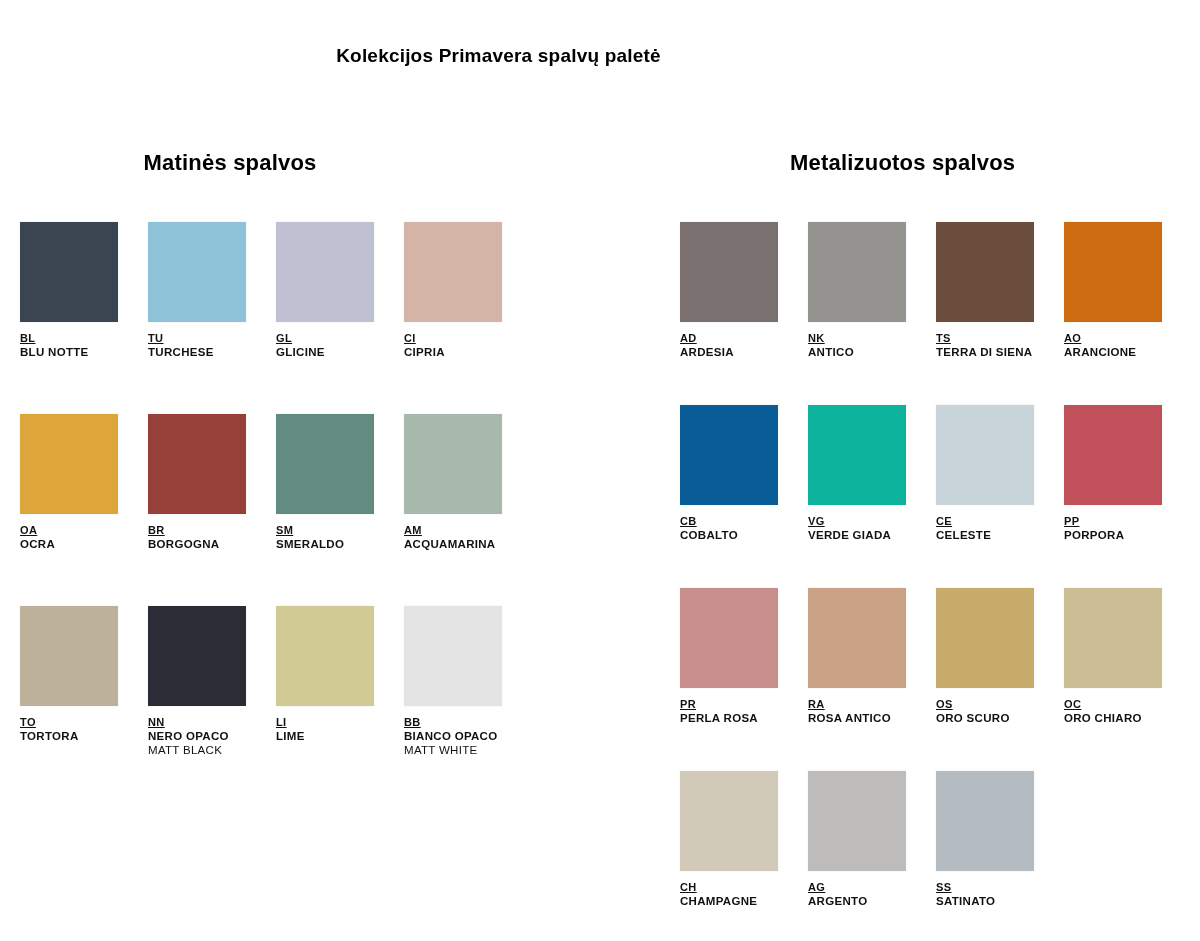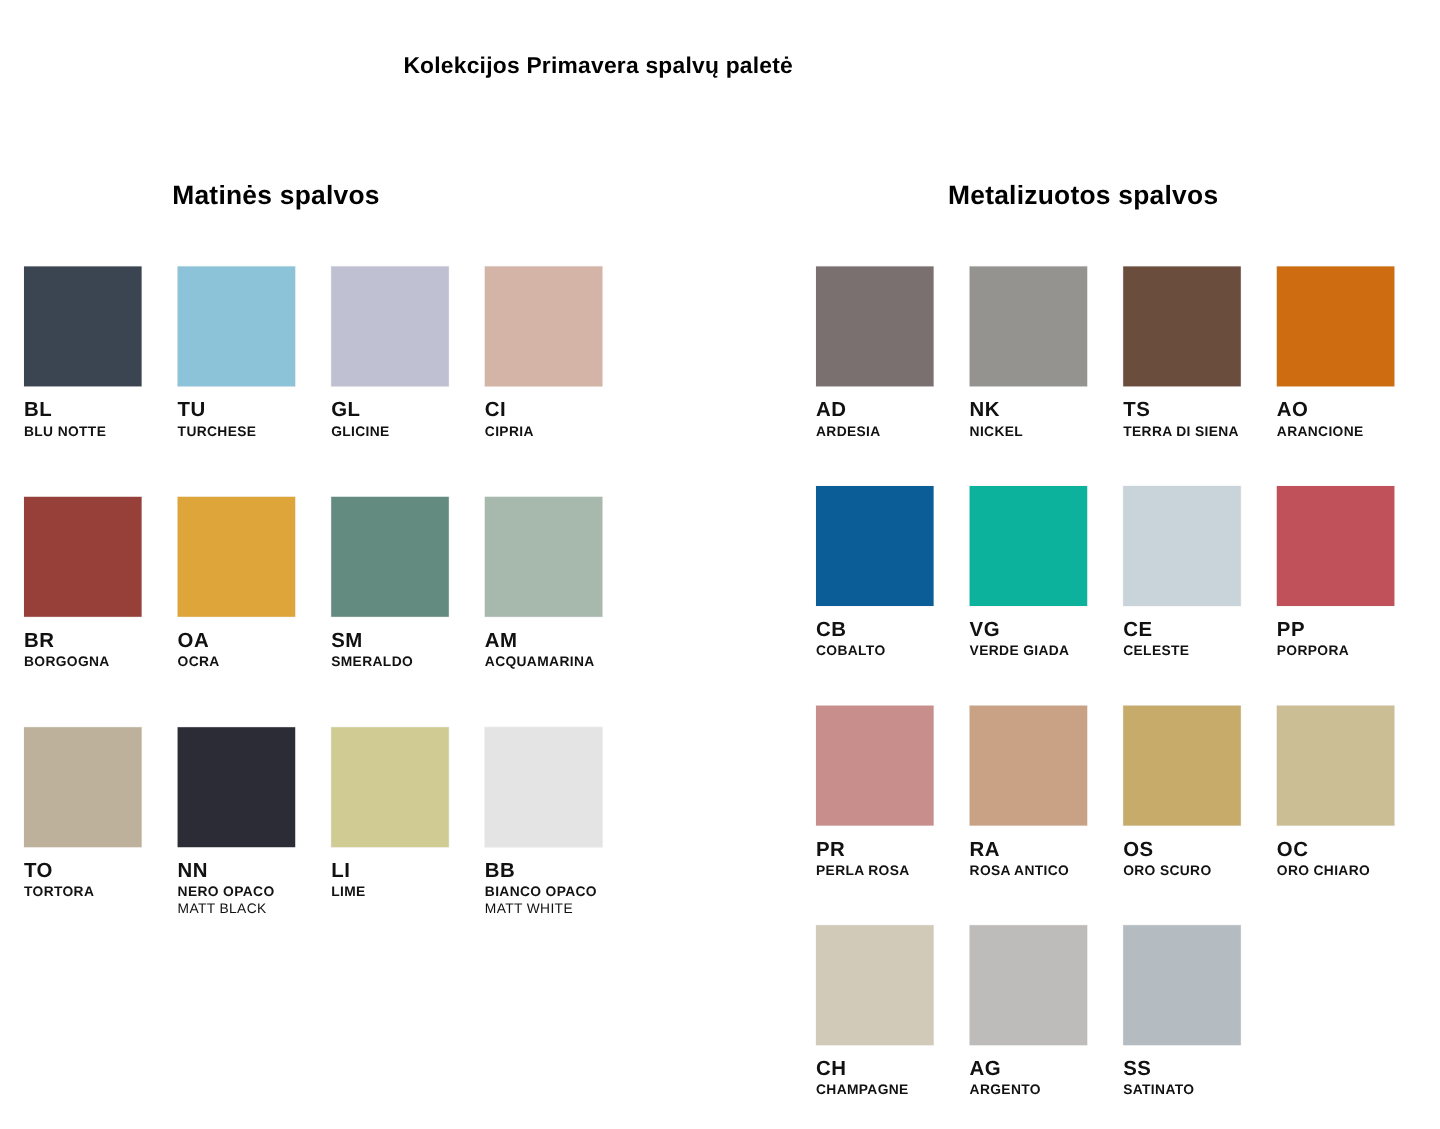--- a/index.html
+++ b/index.html
@@ -65,26 +65,27 @@
     height: 100px;
     display: block;
     box-shadow: 0 0 0 0.5px rgba(0,0,0,0.05);
   }
 
   .swatch-labels {
     margin-top: 10px;
     line-height: 1.22;
   }
   .swatch-code {
-    font-size: 17px;
+    font-size: 11px;
     font-weight: bold;
     letter-spacing: 0.4px;
     color: #111111;
     display: block;
     white-space: nowrap;
+    text-decoration: underline;
   }
   .swatch-name {
     font-size: 11.5px;
     font-weight: bold;
     letter-spacing: 0.3px;
     color: #111111;
     display: block;
     white-space: nowrap;
   }
   .swatch-name-alt {
@@ -127,31 +128,31 @@
         </div>
       </div>
       <div class="swatch-cell">
         <div class="swatch-chip" style="background-color: rgb(212, 180, 166);"></div>
         <div class="swatch-labels">
           <span class="swatch-code">CI</span>
           <span class="swatch-name">CIPRIA</span>
         </div>
       </div>
       <div class="swatch-cell">
+        <div class="swatch-chip" style="background-color: rgb(222, 166, 58);"></div>
+        <div class="swatch-labels">
+          <span class="swatch-code">OA</span>
+          <span class="swatch-name">OCRA</span>
+        </div>
+      </div>
+      <div class="swatch-cell">
         <div class="swatch-chip" style="background-color: rgb(150, 64, 57);"></div>
         <div class="swatch-labels">
           <span class="swatch-code">BR</span>
           <span class="swatch-name">BORGOGNA</span>
-        </div>
-      </div>
-      <div class="swatch-cell">
-        <div class="swatch-chip" style="background-color: rgb(222, 166, 58);"></div>
-        <div class="swatch-labels">
-          <span class="swatch-code">OA</span>
-          <span class="swatch-name">OCRA</span>
         </div>
       </div>
       <div class="swatch-cell">
         <div class="swatch-chip" style="background-color: rgb(100, 139, 128);"></div>
         <div class="swatch-labels">
           <span class="swatch-code">SM</span>
           <span class="swatch-name">SMERALDO</span>
         </div>
       </div>
       <div class="swatch-cell">
@@ -201,21 +202,21 @@
         <div class="swatch-chip" style="background-color: rgb(122, 112, 112);"></div>
         <div class="swatch-labels">
           <span class="swatch-code">AD</span>
           <span class="swatch-name">ARDESIA</span>
         </div>
       </div>
       <div class="swatch-cell">
         <div class="swatch-chip" style="background-color: rgb(149, 147, 143);"></div>
         <div class="swatch-labels">
           <span class="swatch-code">NK</span>
-          <span class="swatch-name">NICKEL</span>
+          <span class="swatch-name">ANTICO</span>
         </div>
       </div>
       <div class="swatch-cell">
         <div class="swatch-chip" style="background-color: rgb(107, 77, 62);"></div>
         <div class="swatch-labels">
           <span class="swatch-code">TS</span>
           <span class="swatch-name">TERRA DI SIENA</span>
         </div>
       </div>
       <div class="swatch-cell">

